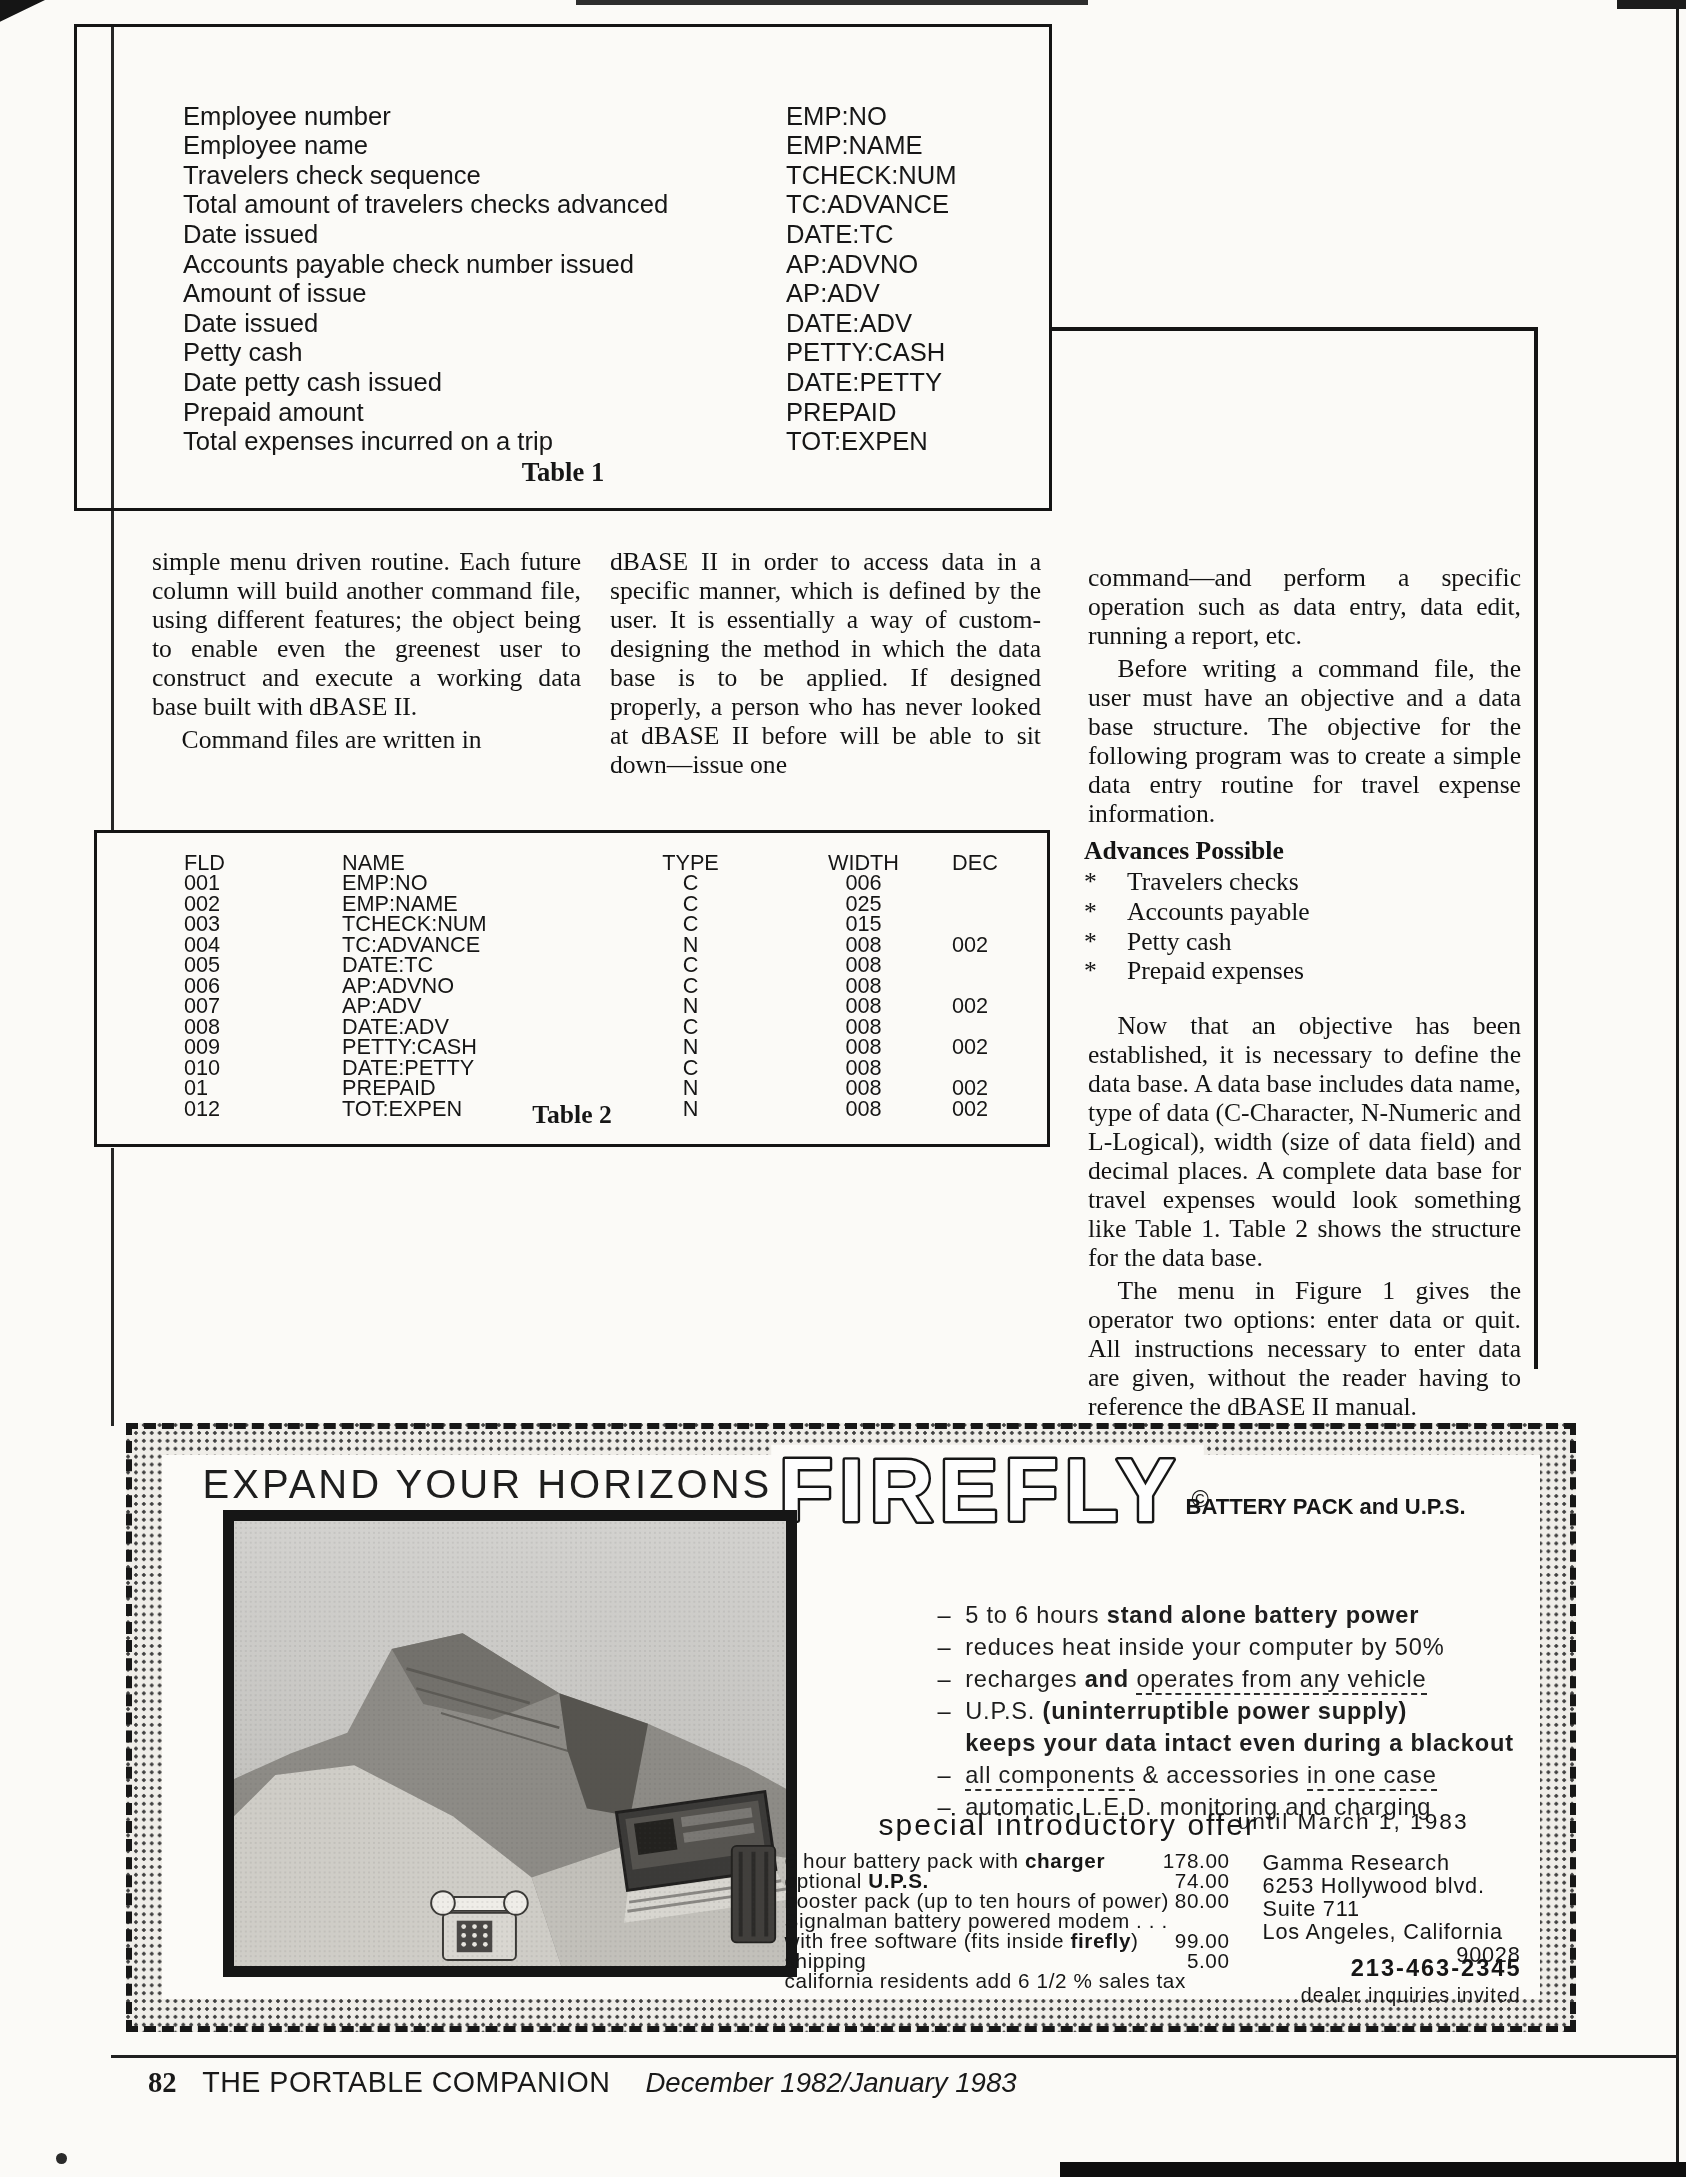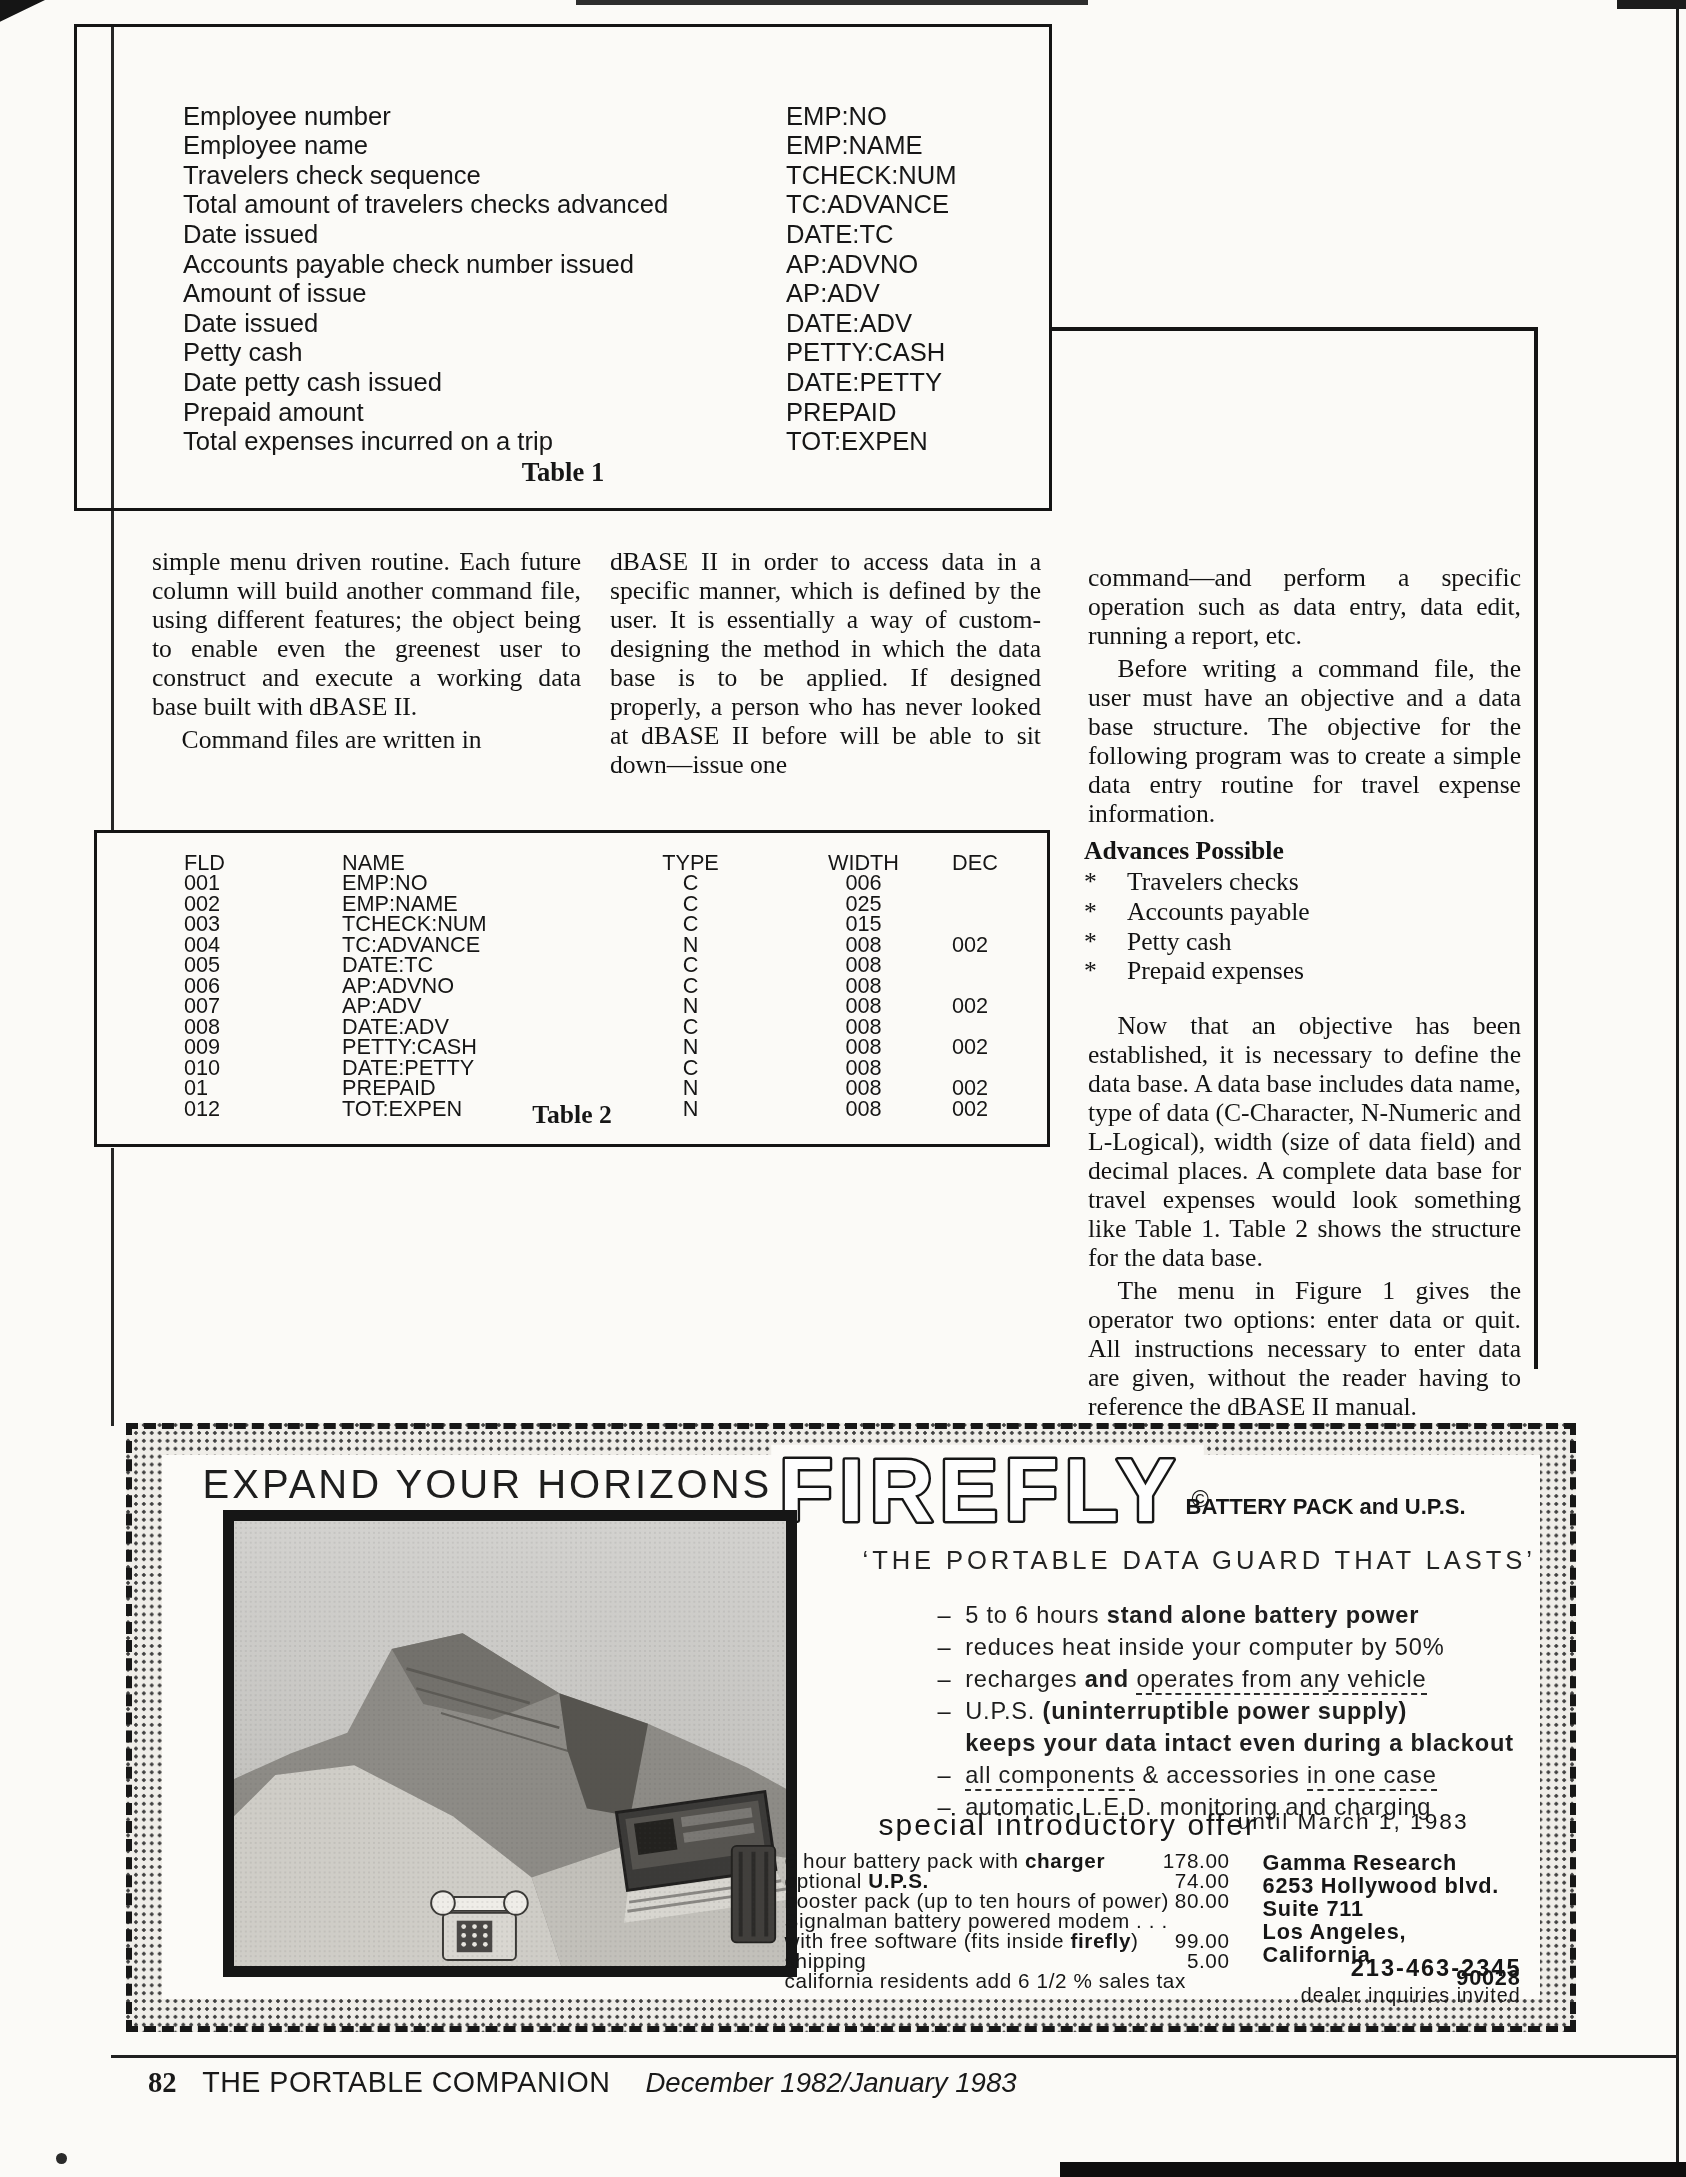--- a/index.html
+++ b/index.html
@@ -65,21 +65,21 @@
   .features{position:absolute;left:776px;top:144px;font-size:23.6px;line-height:32px;letter-spacing:0.8px;color:#1d1d1d;}
   .feat{display:flex;white-space:nowrap;}
   .dash{display:inline-block;width:27.6px;flex:none;}
   .b{font-weight:700;}
   .u{border-bottom:2.5px dashed #2a2a2a;padding-bottom:1px;}
   .offer-label{position:absolute;left:717px;top:353px;font-size:30px;letter-spacing:2px;white-space:nowrap;}
   .offer-date{position:absolute;left:1076px;top:353px;font-size:22.7px;letter-spacing:2px;white-space:nowrap;}
   .prices{position:absolute;left:623px;top:396px;width:445px;font-size:20.7px;line-height:20px;letter-spacing:0.6px;}
   .price-row{display:flex;justify-content:space-between;}
   .pl{white-space:nowrap;}
-  .addr{position:absolute;left:1101px;top:396px;width:258px;font-size:21.7px;line-height:23px;font-weight:700;letter-spacing:0.8px;}
+  .addr{position:absolute;left:1101px;top:396px;width:258px;font-size:21.7px;line-height:23px;font-weight:400;letter-spacing:0.8px;}
   .addr .r{text-align:right;}
   .phone{position:absolute;left:1084px;top:500px;width:276px;text-align:right;font-size:23.6px;font-weight:700;letter-spacing:2px;}
   .dealer{position:absolute;left:985px;top:529px;width:374px;text-align:right;font-size:19.7px;letter-spacing:1px;}
 
   
   .footer{position:absolute;left:148px;top:2066px;display:flex;align-items:baseline;color:#191919;}
   .f-num{font-family:"Liberation Serif",serif;font-weight:700;font-size:28.6px;margin-right:25.6px;}
   .f-mag{font-size:28.6px;letter-spacing:0.5px;margin-right:35px;}
   .f-issue{font-style:italic;font-size:27.6px;}
 </style>
@@ -318,21 +318,20 @@
     <div class="ad-inner">
       <div class="ad-headline">EXPAND YOUR HORIZONS</div>
 
       <svg class="ad-logo" width="433" height="116" viewBox="0 0 440 118">
         <rect x="0" y="14" width="440" height="100" fill="#fcfbf8"></rect>
         <text x="8" y="92" font-family="Liberation Sans, sans-serif" font-size="90" font-weight="bold" letter-spacing="6" fill="#fefefe" stroke="#161616" stroke-width="5" paint-order="stroke" stroke-linejoin="round">FIREFLY</text>
       </svg>
       <span class="ad-copy">©</span>
       <span class="ad-product">BATTERY PACK and U.P.S.</span>
 
-      <div class="ad-tagline">‘THE PORTABLE DATA GUARD THAT LASTS’</div>
 
       <svg class="photo" viewBox="0 0 560 452" preserveAspectRatio="none">
         <defs>
           <linearGradient id="sky" x1="0" y1="0" x2="0" y2="1">
             <stop offset="0" stop-color="#d3d2cf"></stop>
               <stop offset="1" stop-color="#b9b8b4"></stop>
           </linearGradient>
           <pattern id="ht" width="5" height="5" patternUnits="userSpaceOnUse">
             <circle cx="2" cy="2" r="0.8" fill="#4a4a48" opacity="0.22"></circle>
           </pattern>

